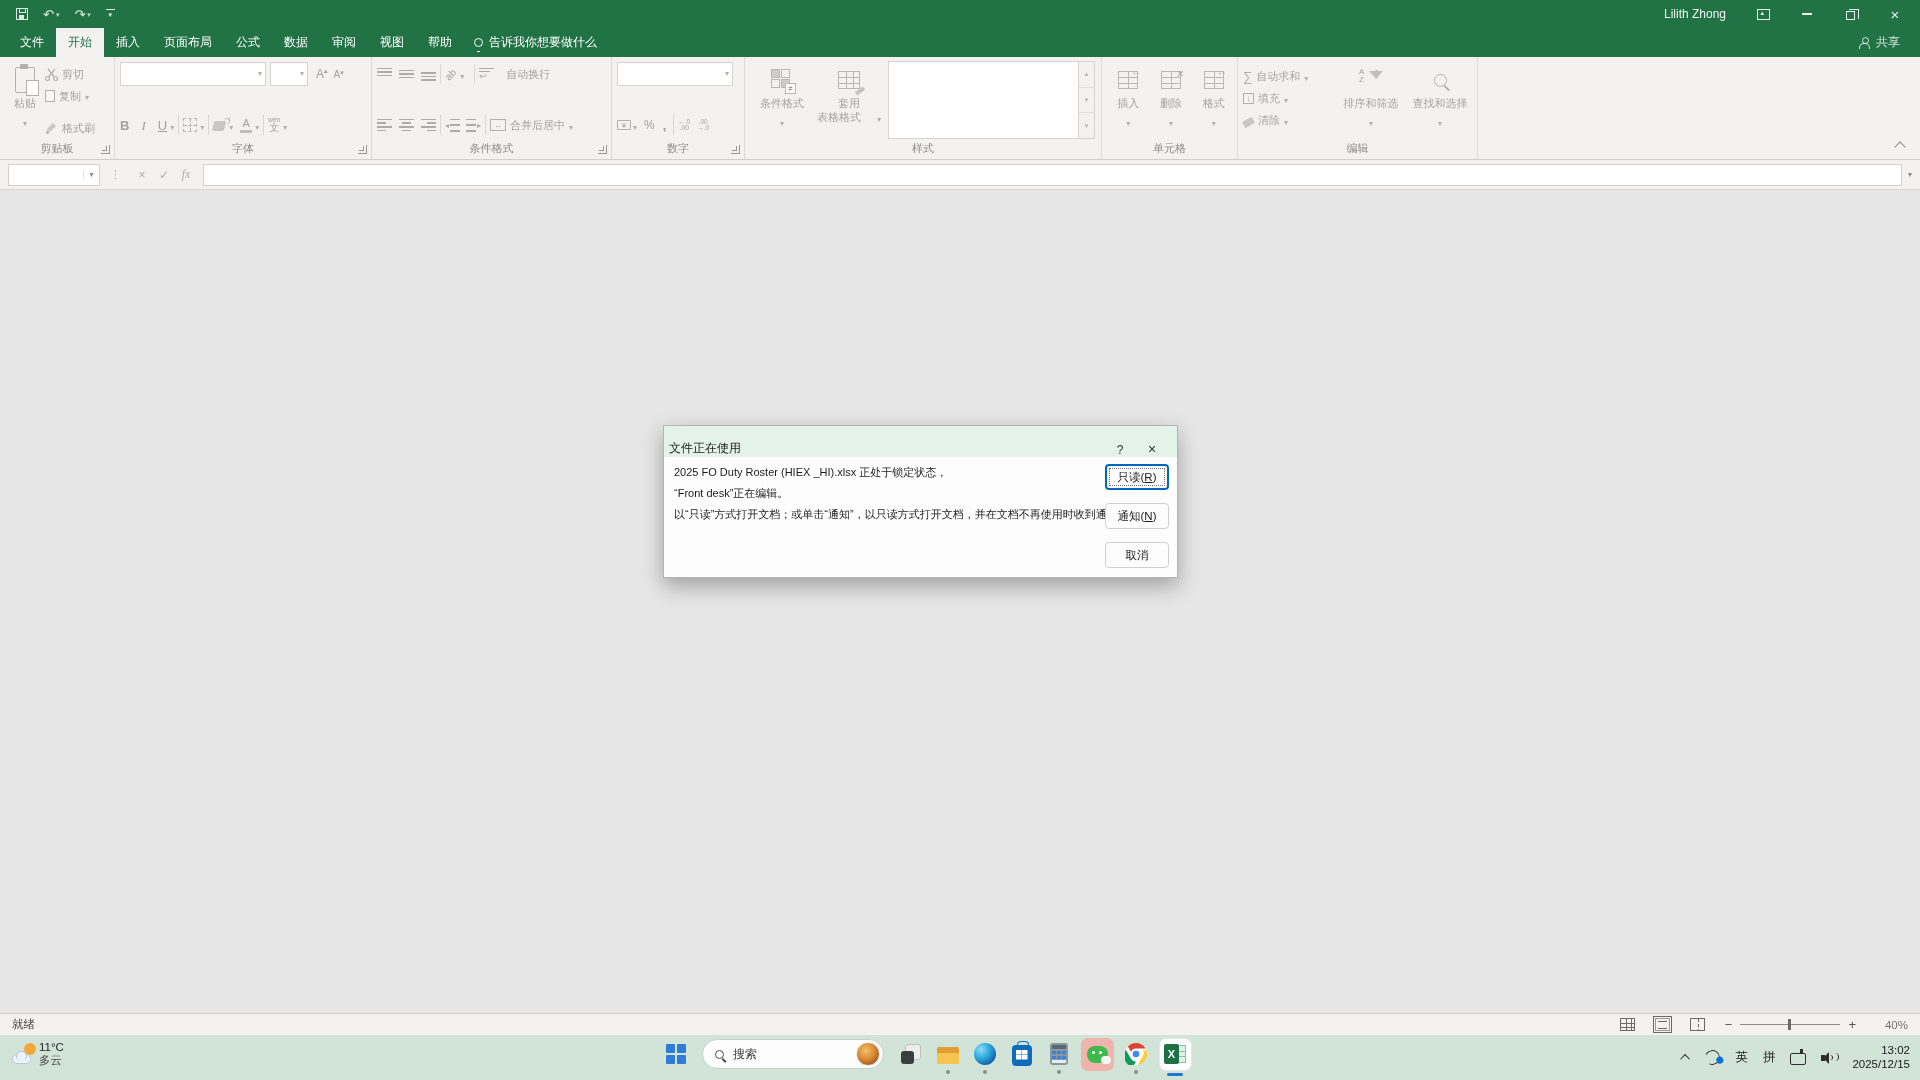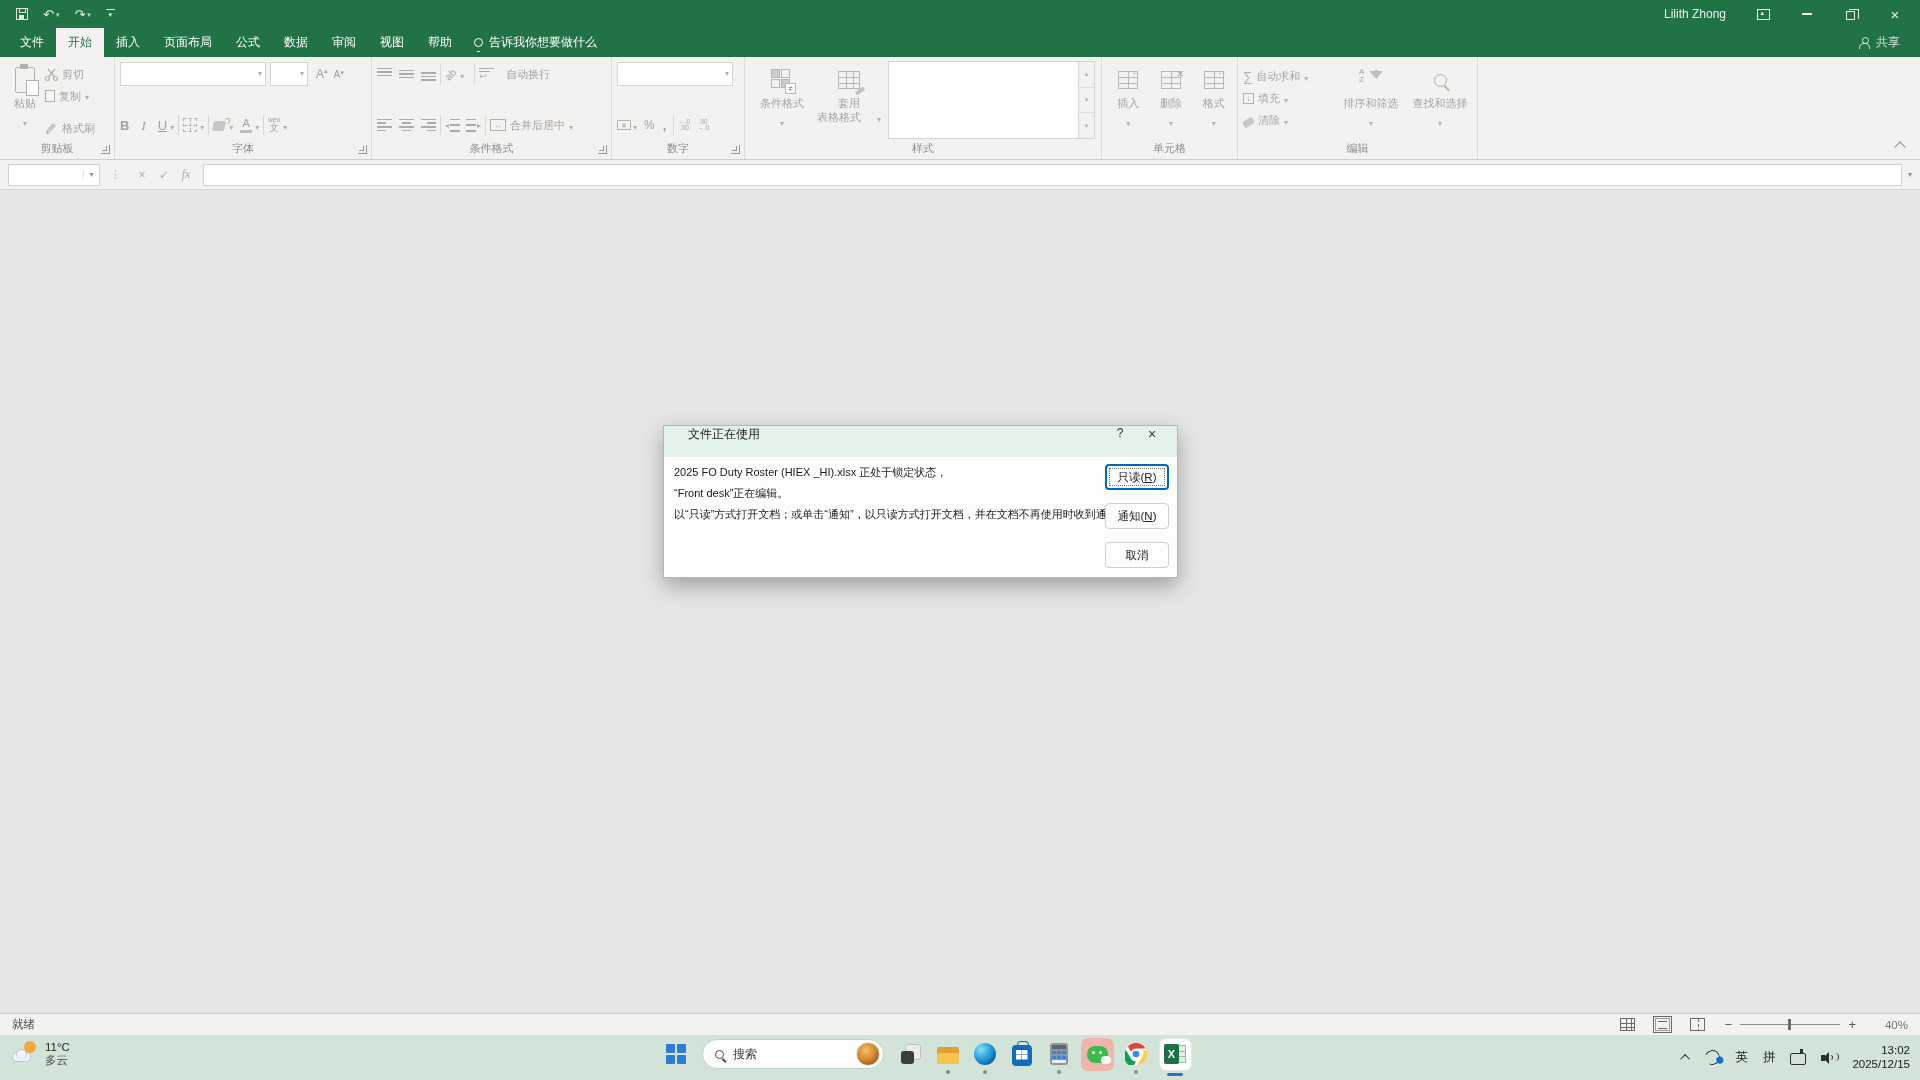--- a/index.html
+++ b/index.html
@@ -133,21 +133,21 @@
 .namebox .nb-dd{width:16px;text-align:center;font-size:8px;color:#8e8c8a;border-left:1px solid #e4e2e0}
 .fdots{color:#b0aeac;font-size:11px;margin:0 10px;letter-spacing:0}
 .fx-btn{color:#b0aeac;font-size:12px;width:22px;text-align:center}
 .fx-it{font-style:italic;font-family:"Liberation Serif",serif}
 .finput{flex:1;height:22px;background:#fff;border:1px solid #d4d2d0;margin-left:6px}
 .fexp{font-size:8px;color:#8e8c8a;margin-left:6px}
 
 
 .canvas{flex:1;background:#e6e6e6;position:relative}
 .dlg{position:absolute;left:663px;top:235px;width:515px;height:153px;background:#fdfdfd;border:1px solid #b5b5b5;box-shadow:0 8px 20px rgba(0,0,0,.3);font-size:11px}
-.dlg-tb{height:31px;background:#e4f3ea;display:flex;align-items:flex-start;padding:0 16px 0 24px}
+.dlg-tb{height:31px;background:#e4f3ea;display:flex;align-items:flex-end;padding:0 16px 0 5px}
 .dlg-title{font-size:12px;color:#1a1a1a}
 .dlg-help{margin-left:auto;font-size:12px;color:#333;width:18px;text-align:center}
 .dlg-close{font-size:14px;color:#333;width:18px;text-align:center;margin-left:14px}
 .dlg-body{position:relative;height:122px;padding:8px 10px 0 10px}
 .dlg-body p{font-size:11px;color:#1b1b1b;white-space:nowrap;line-height:15px}
 .dlg-body p+p{margin-top:6px}
 .dlg-btns{position:absolute;top:7px;right:8px;display:flex;flex-direction:column;gap:13px}
 .dlg-btns button{width:64px;height:26px;background:#fdfdfd;border:1px solid #d0d0d0;border-radius:4px;font-size:11.5px;color:#1a1a1a;font-family:inherit}
 .dlg-btns button.focused{border:2px solid #0067c0;outline:1px dotted #707070;outline-offset:-5px}
 
@@ -160,21 +160,21 @@
 .vw.layout{background:linear-gradient(#6b6b6b,#6b6b6b) 2px 2px/9px 1px no-repeat,linear-gradient(#6b6b6b,#6b6b6b) 2px 9px/9px 1px no-repeat;outline:1px solid #6b6b6b;outline-offset:1px;border-color:#9b9b9b}
 .vw.pbreak{background:linear-gradient(#6b6b6b,#6b6b6b) 7px 0/1px 3px no-repeat,linear-gradient(#6b6b6b,#6b6b6b) 7px 5px/1px 3px no-repeat,linear-gradient(#6b6b6b,#6b6b6b) 7px 10px/1px 3px no-repeat}
 .zoomer{display:flex;align-items:center;gap:8px}
 .zsign{font-size:13px;color:#555;line-height:1}
 .ztrack{width:100px;height:1px;background:#908e8c;position:relative}
 .zthumb{position:absolute;left:48%;top:-5px;width:3px;height:11px;background:#6b6b6b}
 .zval{font-size:11.5px;color:#757371;width:32px;text-align:right}
 
 
 .task{height:45px;background:#d2e4d8;position:relative;flex:none}
-.weather{position:absolute;left:12px;top:6px;display:flex;gap:7px}
+.weather{position:absolute;left:12px;top:6px;display:flex;align-items:center;gap:1px}
 .wic{width:26px;height:22px;position:relative}
 .wic .sun{position:absolute;right:2px;top:0;width:12px;height:12px;border-radius:50%;background:#f5a73b}
 .wic .cloud{position:absolute;left:0;bottom:1px;width:19px;height:10px;border-radius:6px;background:#eef4fb;border:1px solid #b9c6d6}
 .wic .cloud:before{content:"";position:absolute;left:3px;top:-4px;width:9px;height:9px;border-radius:50%;background:#eef4fb;border:1px solid #b9c6d6;border-bottom:none}
 .wtxt{line-height:13px;font-size:11.5px;color:#262626}
 .wtxt .cond{color:#4c4c4c}
 .centerbar{position:absolute;left:658px;top:0;height:38px;display:flex;align-items:center}
 .startbtn{width:36px;height:45px;display:flex;align-items:center;justify-content:center}
 .winlogo{width:20px;height:20px;display:grid;grid-template-columns:9px 9px;grid-template-rows:9px 9px;gap:1.5px}
 .winlogo b{background:#2e7cd6;border-radius:1px}

